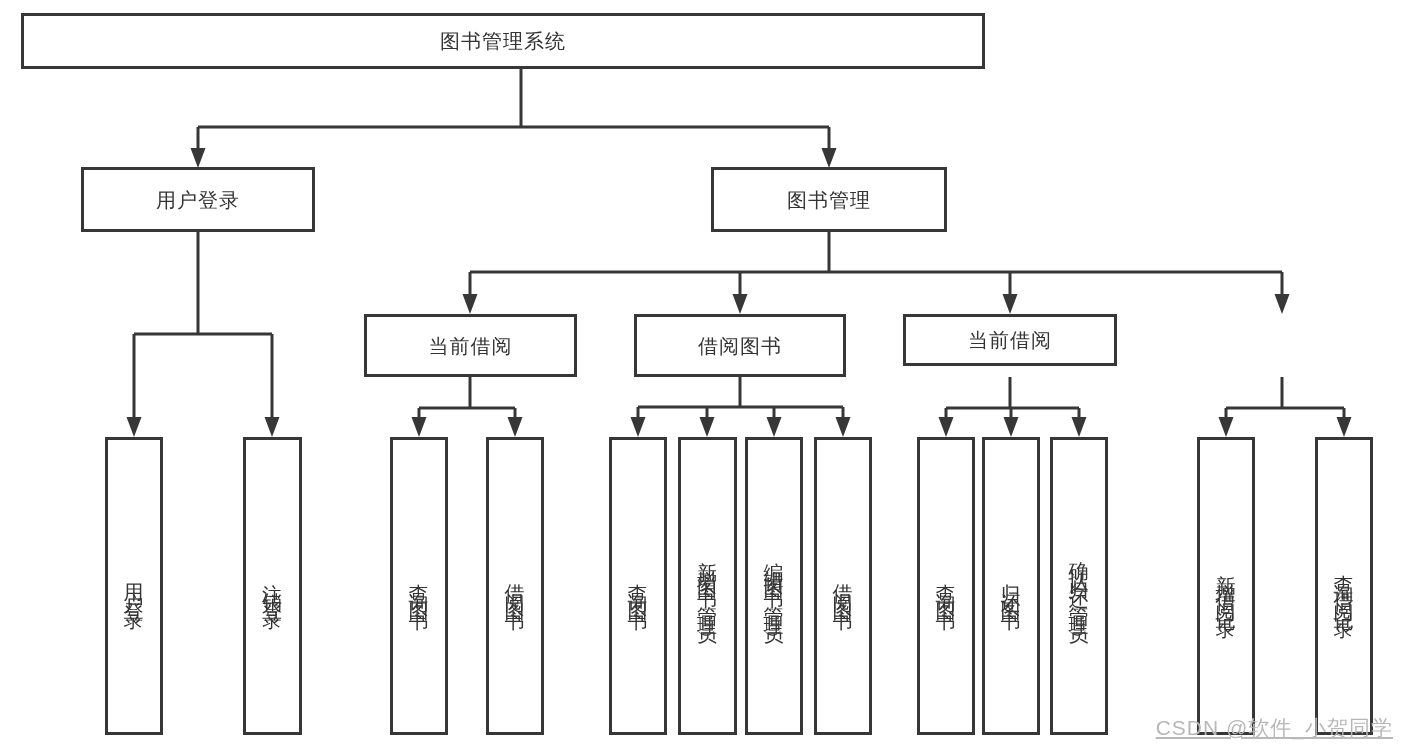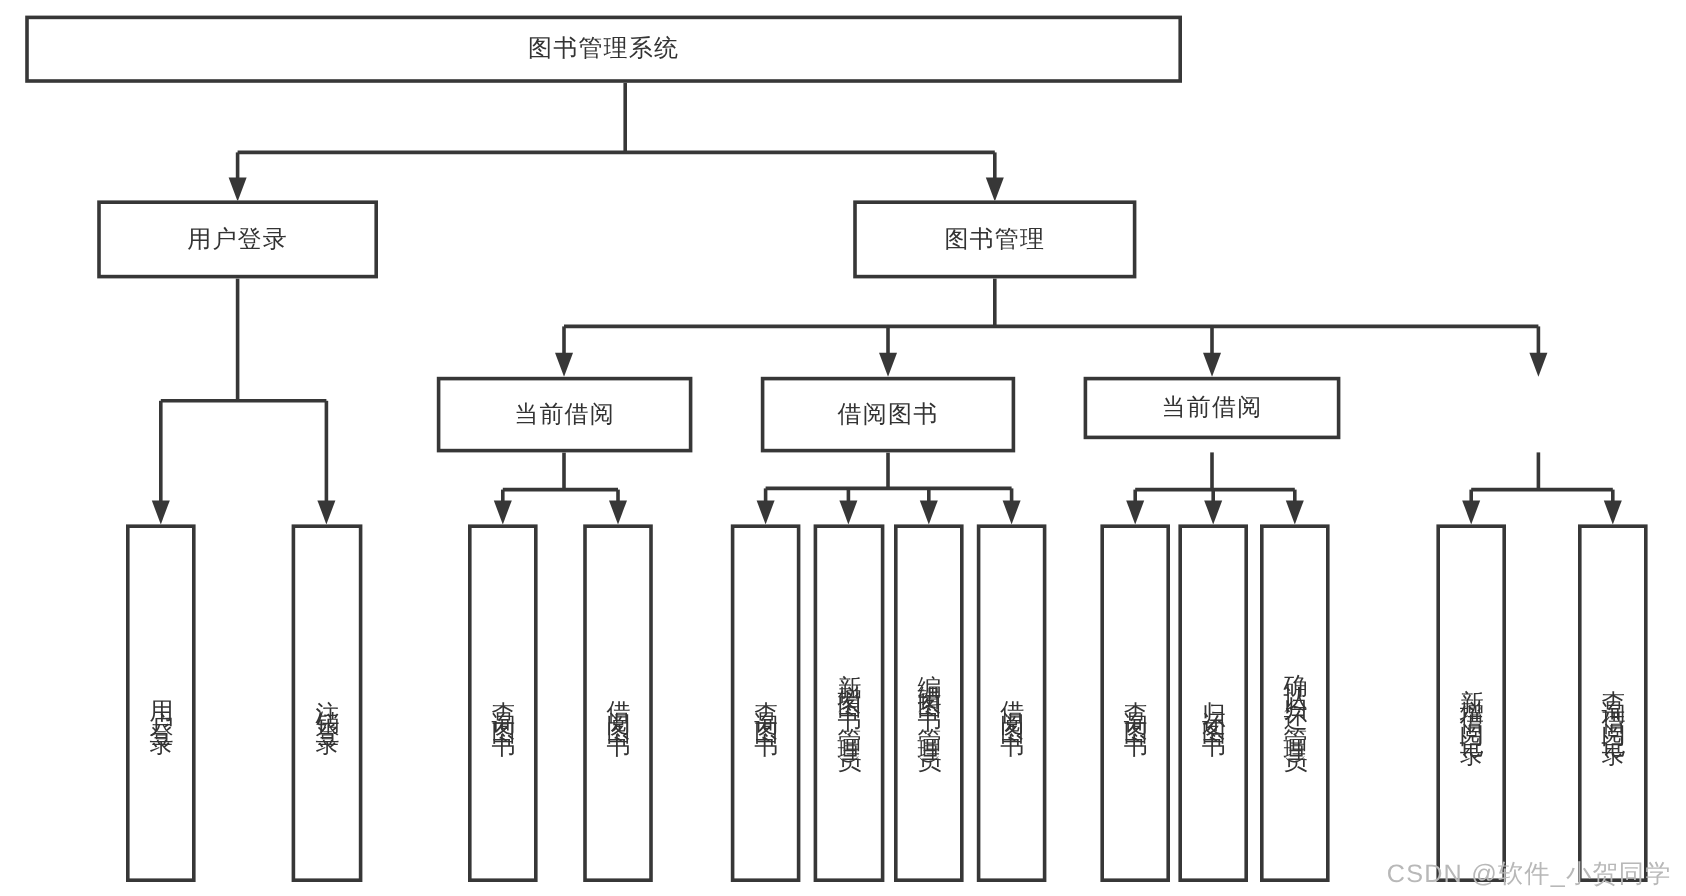--- a/index.html
+++ b/index.html
@@ -44,20 +44,21 @@
     padding: 4px 0;
   }
   .watermark {
     position: absolute;
     right: 12px;
     bottom: 5px;
     color: #b8b8b8;
     font-size: 21px;
     letter-spacing: 1px;
     white-space: nowrap;
+    text-decoration: underline;
   }
 </style>
 </head>
 <body>
 
 <div class="canvas">
 
   <svg class="wires" viewBox="0 0 1405 747" xmlns="http://www.w3.org/2000/svg">
     <g stroke="#373737" stroke-width="3" fill="none">
       <path d="M521 69 V127"></path>

